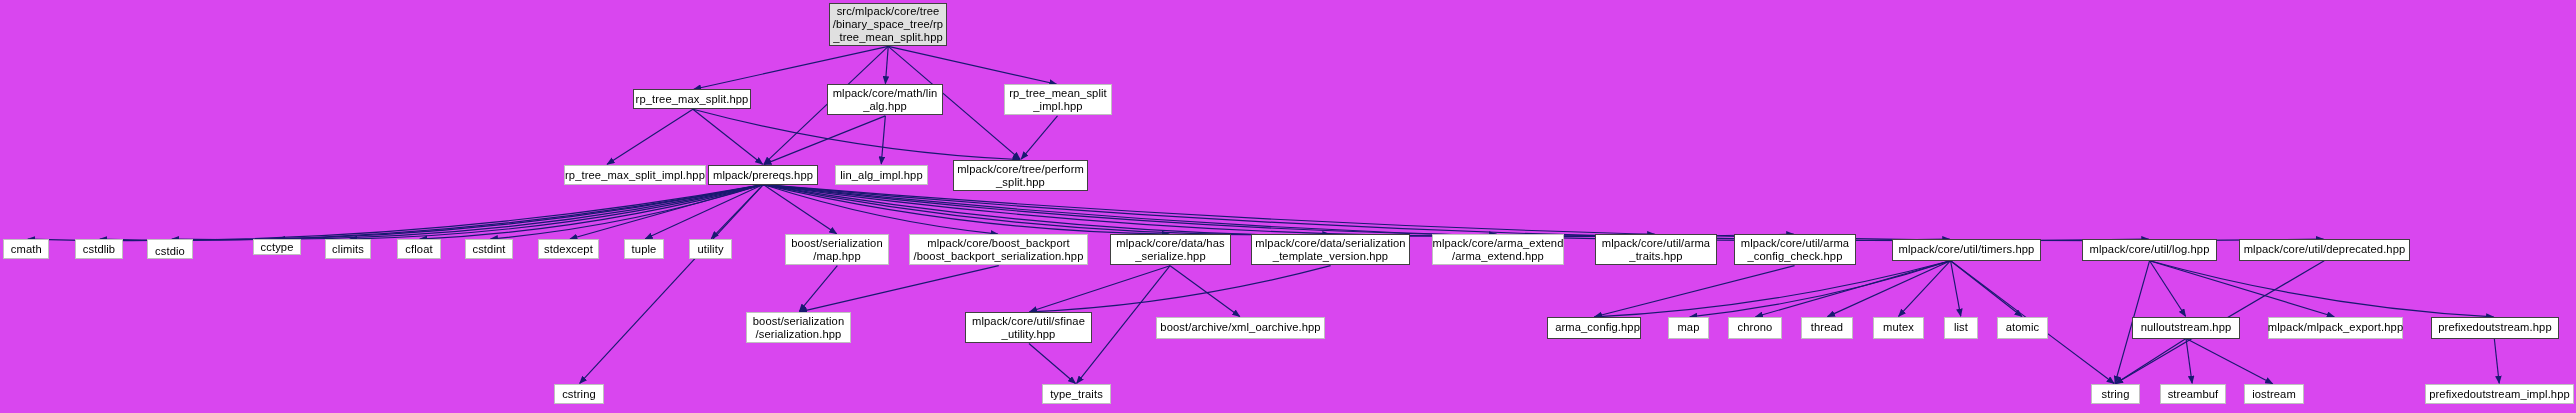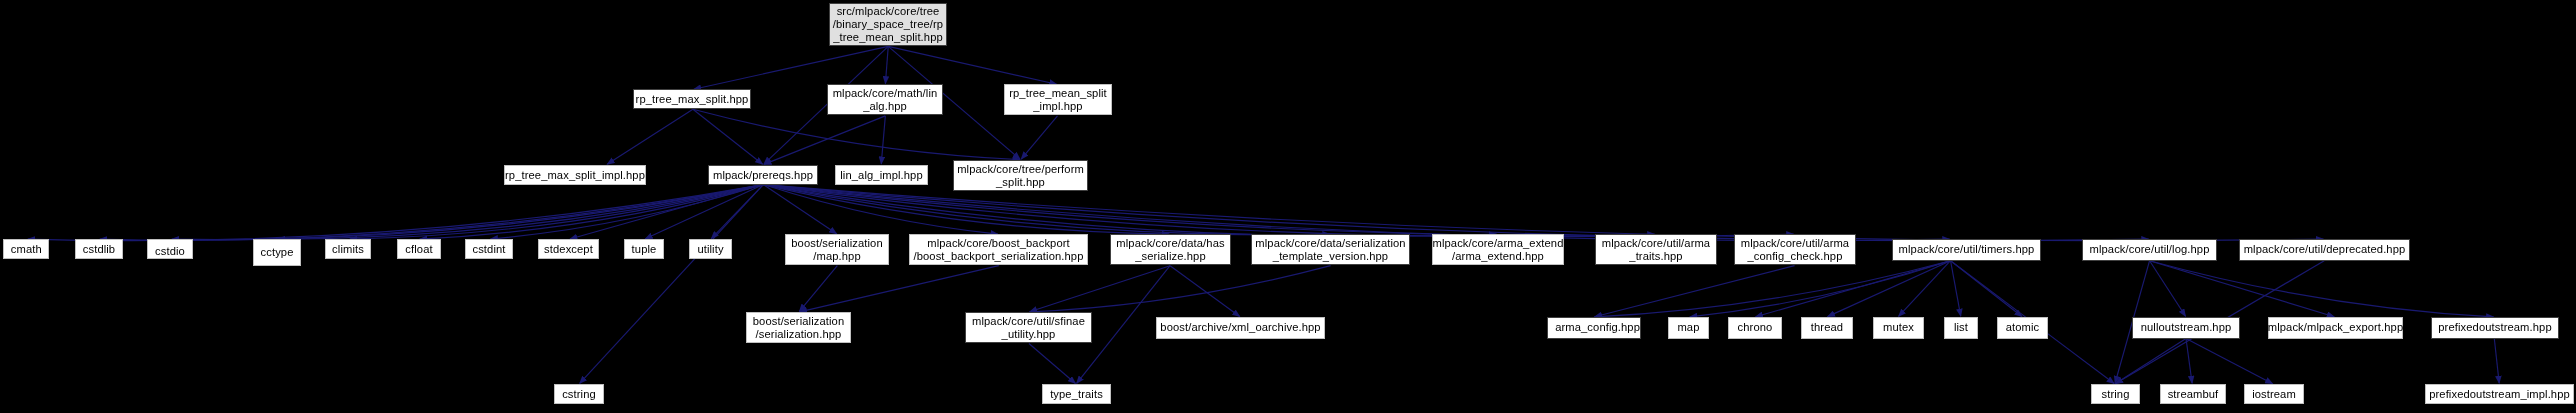--- a/index.html
+++ b/index.html
@@ -4,21 +4,21 @@
 <style>
   html, body {
     margin: 0;
     padding: 0;
     background: #ffffff;
   }
   #graph-root {
     position: relative;
     width: 2576px;
     height: 413px;
-    background: #000000;
+    background: #d946ef;
     font-family: "Liberation Sans", sans-serif;
     overflow: hidden;
   }
   #edge-layer {
     position: absolute;
     left: 0;
     top: 0;
     width: 2576px;
     height: 413px;
     pointer-events: none;
@@ -125,29 +125,29 @@
   </svg>
   <div id="node-layer">
       <div class="node root" style="left: 829px; top: 3.3px; width: 118px; height: 43px;"><span class="node-label">src/mlpack/core/tree
 /binary_space_tree/rp
 _tree_mean_split.hpp</span></div>
       <div class="node strong" style="left: 633px; top: 89px; width: 118px; height: 20px;"><span class="node-label">rp_tree_max_split.hpp</span></div>
       <div class="node strong" style="left: 827px; top: 84px; width: 116px; height: 31px;"><span class="node-label">mlpack/core/math/lin
 _alg.hpp</span></div>
       <div class="node plain" style="left: 1004px; top: 84px; width: 108px; height: 31px;"><span class="node-label">rp_tree_mean_split
 _impl.hpp</span></div>
-      <div class="node plain" style="left: 504px; top: 165px; width: 142px; height: 20px;"><span class="node-label">rp_tree_max_split_impl.hpp</span></div>
+      <div class="node plain" style="left: 564px; top: 165px; width: 142px; height: 20px;"><span class="node-label">rp_tree_max_split_impl.hpp</span></div>
       <div class="node strong" style="left: 708px; top: 165px; width: 110px; height: 20px;"><span class="node-label">mlpack/prereqs.hpp</span></div>
       <div class="node plain" style="left: 835px; top: 165px; width: 93px; height: 20px;"><span class="node-label">lin_alg_impl.hpp</span></div>
       <div class="node strong" style="left: 953px; top: 160px; width: 135px; height: 31px;"><span class="node-label">mlpack/core/tree/perform
 _split.hpp</span></div>
       <div class="node plain" style="left: 3.3px; top: 239px; width: 46px; height: 20px;"><span class="node-label">cmath</span></div>
       <div class="node plain" style="left: 75px; top: 239px; width: 48px; height: 20px;"><span class="node-label">cstdlib</span></div>
       <div class="node plain" style="left: 147px; top: 239px; width: 46px; height: 20px; align-items: flex-end;"><span class="node-label">cstdio</span></div>
-      <div class="node plain" style="left: 253px; top: 239px; width: 48px; height: 27px;"><span class="node-label">cctype</span></div>
+      <div class="node plain" style="left: 253px; top: 239px; width: 48px; height: 16px;"><span class="node-label">cctype</span></div>
       <div class="node plain" style="left: 325px; top: 239px; width: 46px; height: 20px;"><span class="node-label">climits</span></div>
       <div class="node plain" style="left: 397px; top: 239px; width: 44px; height: 20px;"><span class="node-label">cfloat</span></div>
       <div class="node plain" style="left: 465px; top: 239px; width: 48px; height: 20px;"><span class="node-label">cstdint</span></div>
       <div class="node plain" style="left: 538px; top: 239px; width: 61px; height: 20px;"><span class="node-label">stdexcept</span></div>
       <div class="node plain" style="left: 624px; top: 239px; width: 40px; height: 20px;"><span class="node-label">tuple</span></div>
       <div class="node plain" style="left: 689px; top: 239px; width: 43px; height: 20px;"><span class="node-label">utility</span></div>
       <div class="node plain" style="left: 785px; top: 234px; width: 104px; height: 31px;"><span class="node-label">boost/serialization
 /map.hpp</span></div>
       <div class="node plain" style="left: 909px; top: 234px; width: 179px; height: 31px;"><span class="node-label">mlpack/core/boost_backport
 /boost_backport_serialization.hpp</span></div>

